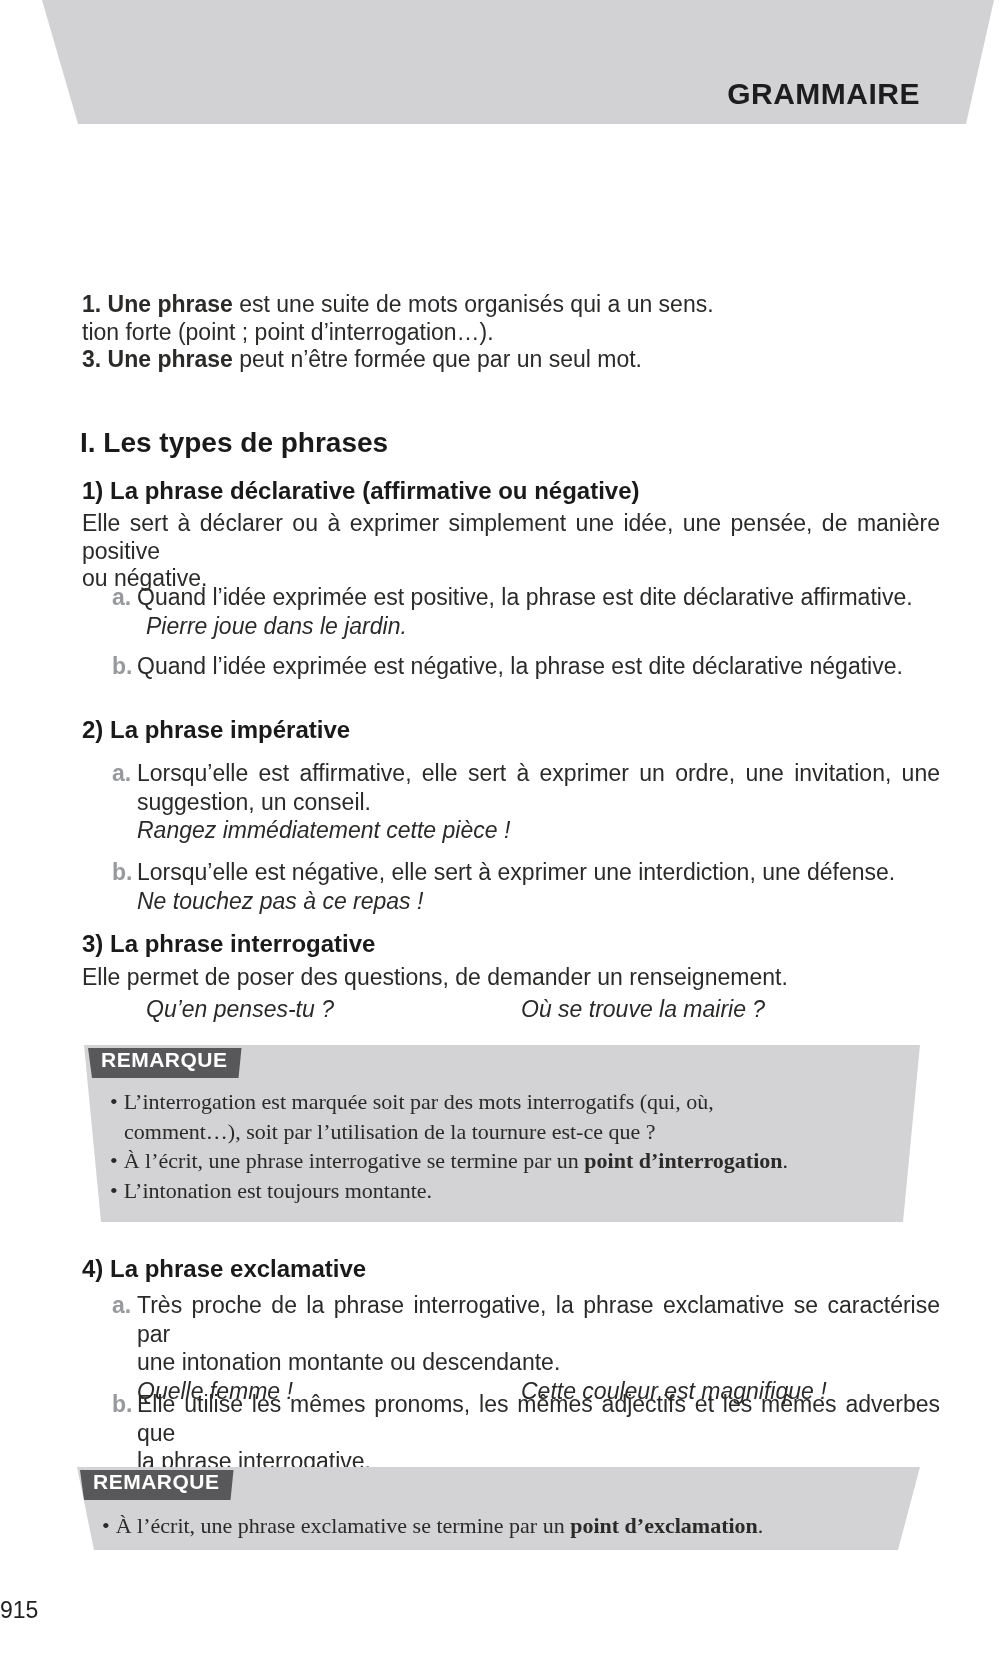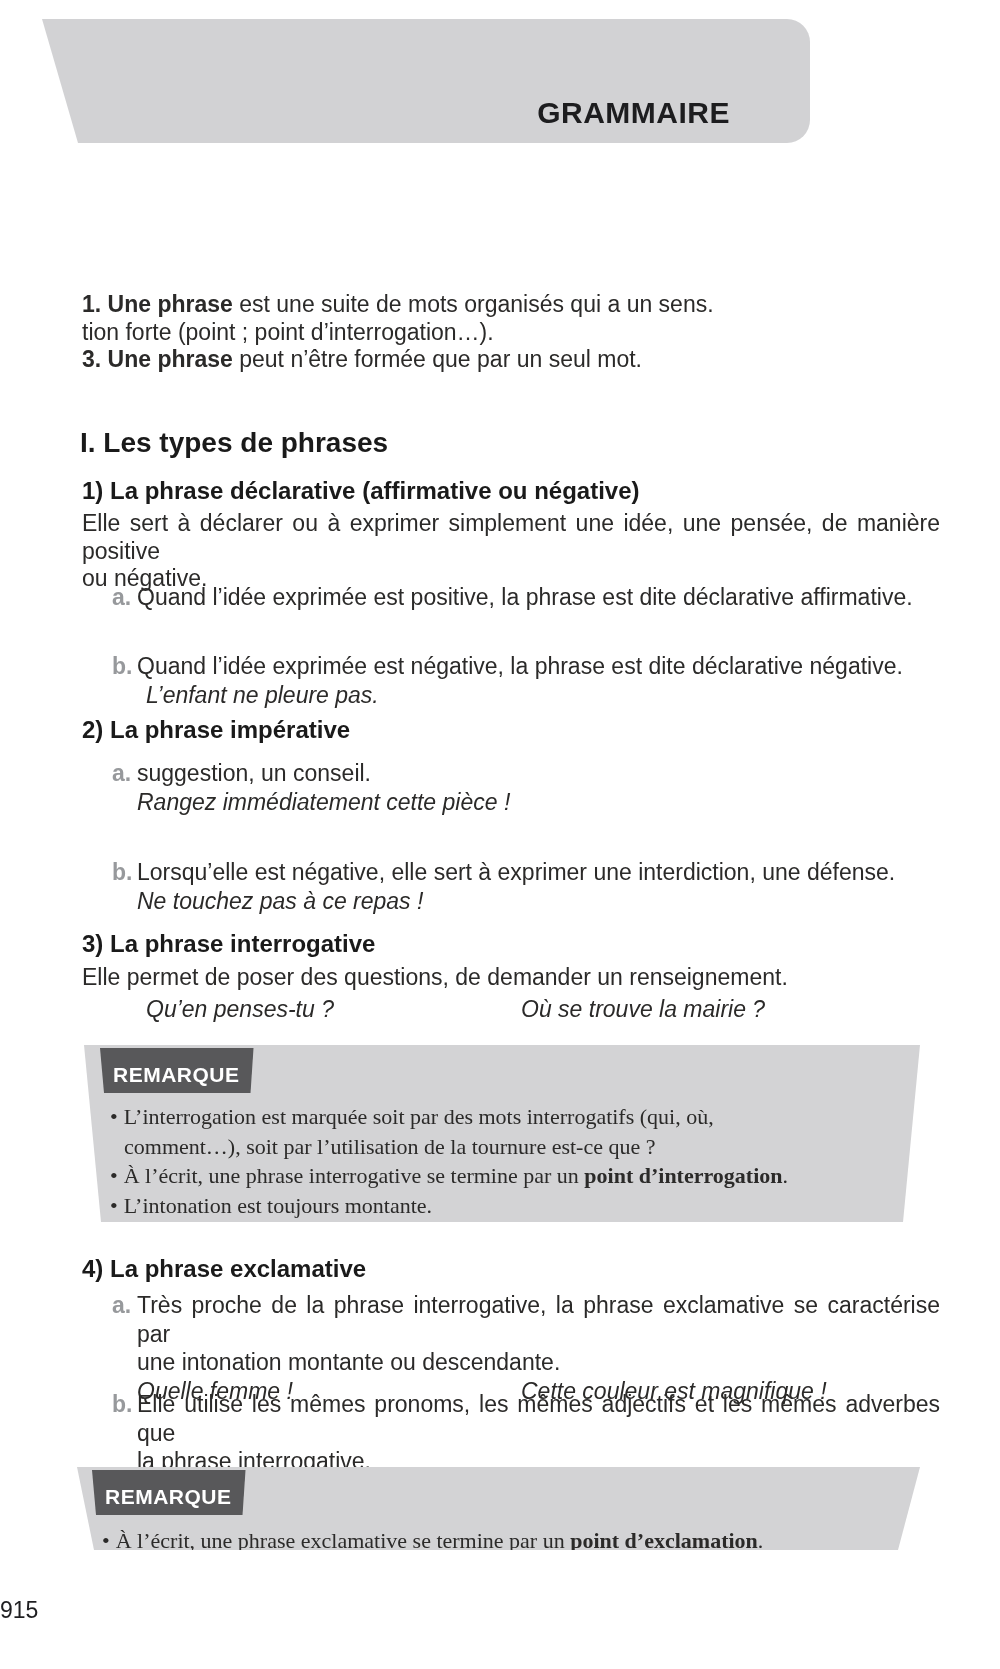--- a/index.html
+++ b/index.html
@@ -8,25 +8,24 @@
     width: 1000px;
     height: 1669px;
     background: #ffffff;
     font-family: "Liberation Sans", sans-serif;
     color: #2b2a29;
     overflow: hidden;
   }
   
   .banner {
     position: absolute;
-    left: 0; top: 19px;
-    width: 810px; height: 124px;
+    left: 0; top: 0;
+    width: 1000px; height: 124px;
     background: #d2d2d4;
     clip-path: polygon(42px 0, 994px 0, 966px 124px, 78px 124px);
-    border-radius: 23px;
   }
   .banner-label {
     position: absolute;
     right: 80px; bottom: 13px;
     font-size: 30px;
     font-weight: bold;
     letter-spacing: 0.5px;
     color: #1d1d1f;
   }
   
@@ -87,22 +86,22 @@
     width: 840px; height: 177px;
     clip-path: polygon(4px 0, 840px 0, 823px 177px, 21px 177px);
   }
   .remark-2 {
     left: 72px; top: 1467px;
     width: 848px; height: 83px;
     clip-path: polygon(5px 0, 848px 0, 826px 83px, 22px 83px);
   }
   .remark-label {
     display: inline-block;
-    margin: 3px 0 0 20px;
-    padding: 15px 14px 6px 13px;
+    margin: 3px 0 0 8px;
+    padding: 0 14px 6px 13px;
     background: #58585a;
     color: #ffffff;
     font-weight: bold;
     font-size: 21px;
     letter-spacing: 0.5px;
     clip-path: polygon(0 0, 100% 0, calc(100% - 3px) 100%, 4px 100%);
   }
   .remark-body {
     margin: 9px 40px 0 30px;
     font-family: "Liberation Serif", serif;
@@ -144,36 +143,37 @@
   <div class="abs sub-heading" style="top:477px;">1) La phrase déclarative (affirmative ou négative)</div>
   <div class="abs body-block" style="top:510px; line-height:27.5px;">
     <div class="jl">Elle sert à déclarer ou à exprimer simplement une idée, une pensée, de manière positive</div>
     <div class="nw">ou négative.</div>
   </div>
 
   <div class="abs item" style="top:583px;">
     <div class="marker">a.</div>
     <div class="content">
       <div class="nw">Quand l’idée exprimée est positive, la phrase est dite déclarative affirmative.</div>
+      <div class="example">Pierre joue dans le jardin.</div>
     </div>
   </div>
 
   <div class="abs item" style="top:652px;">
     <div class="marker">b.</div>
     <div class="content">
       <div class="nw">Quand l’idée exprimée est négative, la phrase est dite déclarative négative.</div>
-      <div class="example">L’enfant ne pleure pas.</div>
     </div>
   </div>
 
   <div class="abs sub-heading" style="top:716px;">2) La phrase impérative</div>
 
   <div class="abs item" style="top:759px;">
     <div class="marker">a.</div>
     <div class="content">
+      <div class="jl">Lorsqu’elle est affirmative, elle sert à exprimer un ordre, une invitation, une</div>
       <div class="nw">suggestion, un conseil.</div>
       <div class="example" style="margin-left:0;">Rangez immédiatement cette pièce !</div>
     </div>
   </div>
 
   <div class="abs item" style="top:858px;">
     <div class="marker">b.</div>
     <div class="content">
       <div class="nw">Lorsqu’elle est négative, elle sert à exprimer une interdiction, une défense.</div>
       <div class="example" style="margin-left:0;">Ne touchez pas à ce repas !</div>

